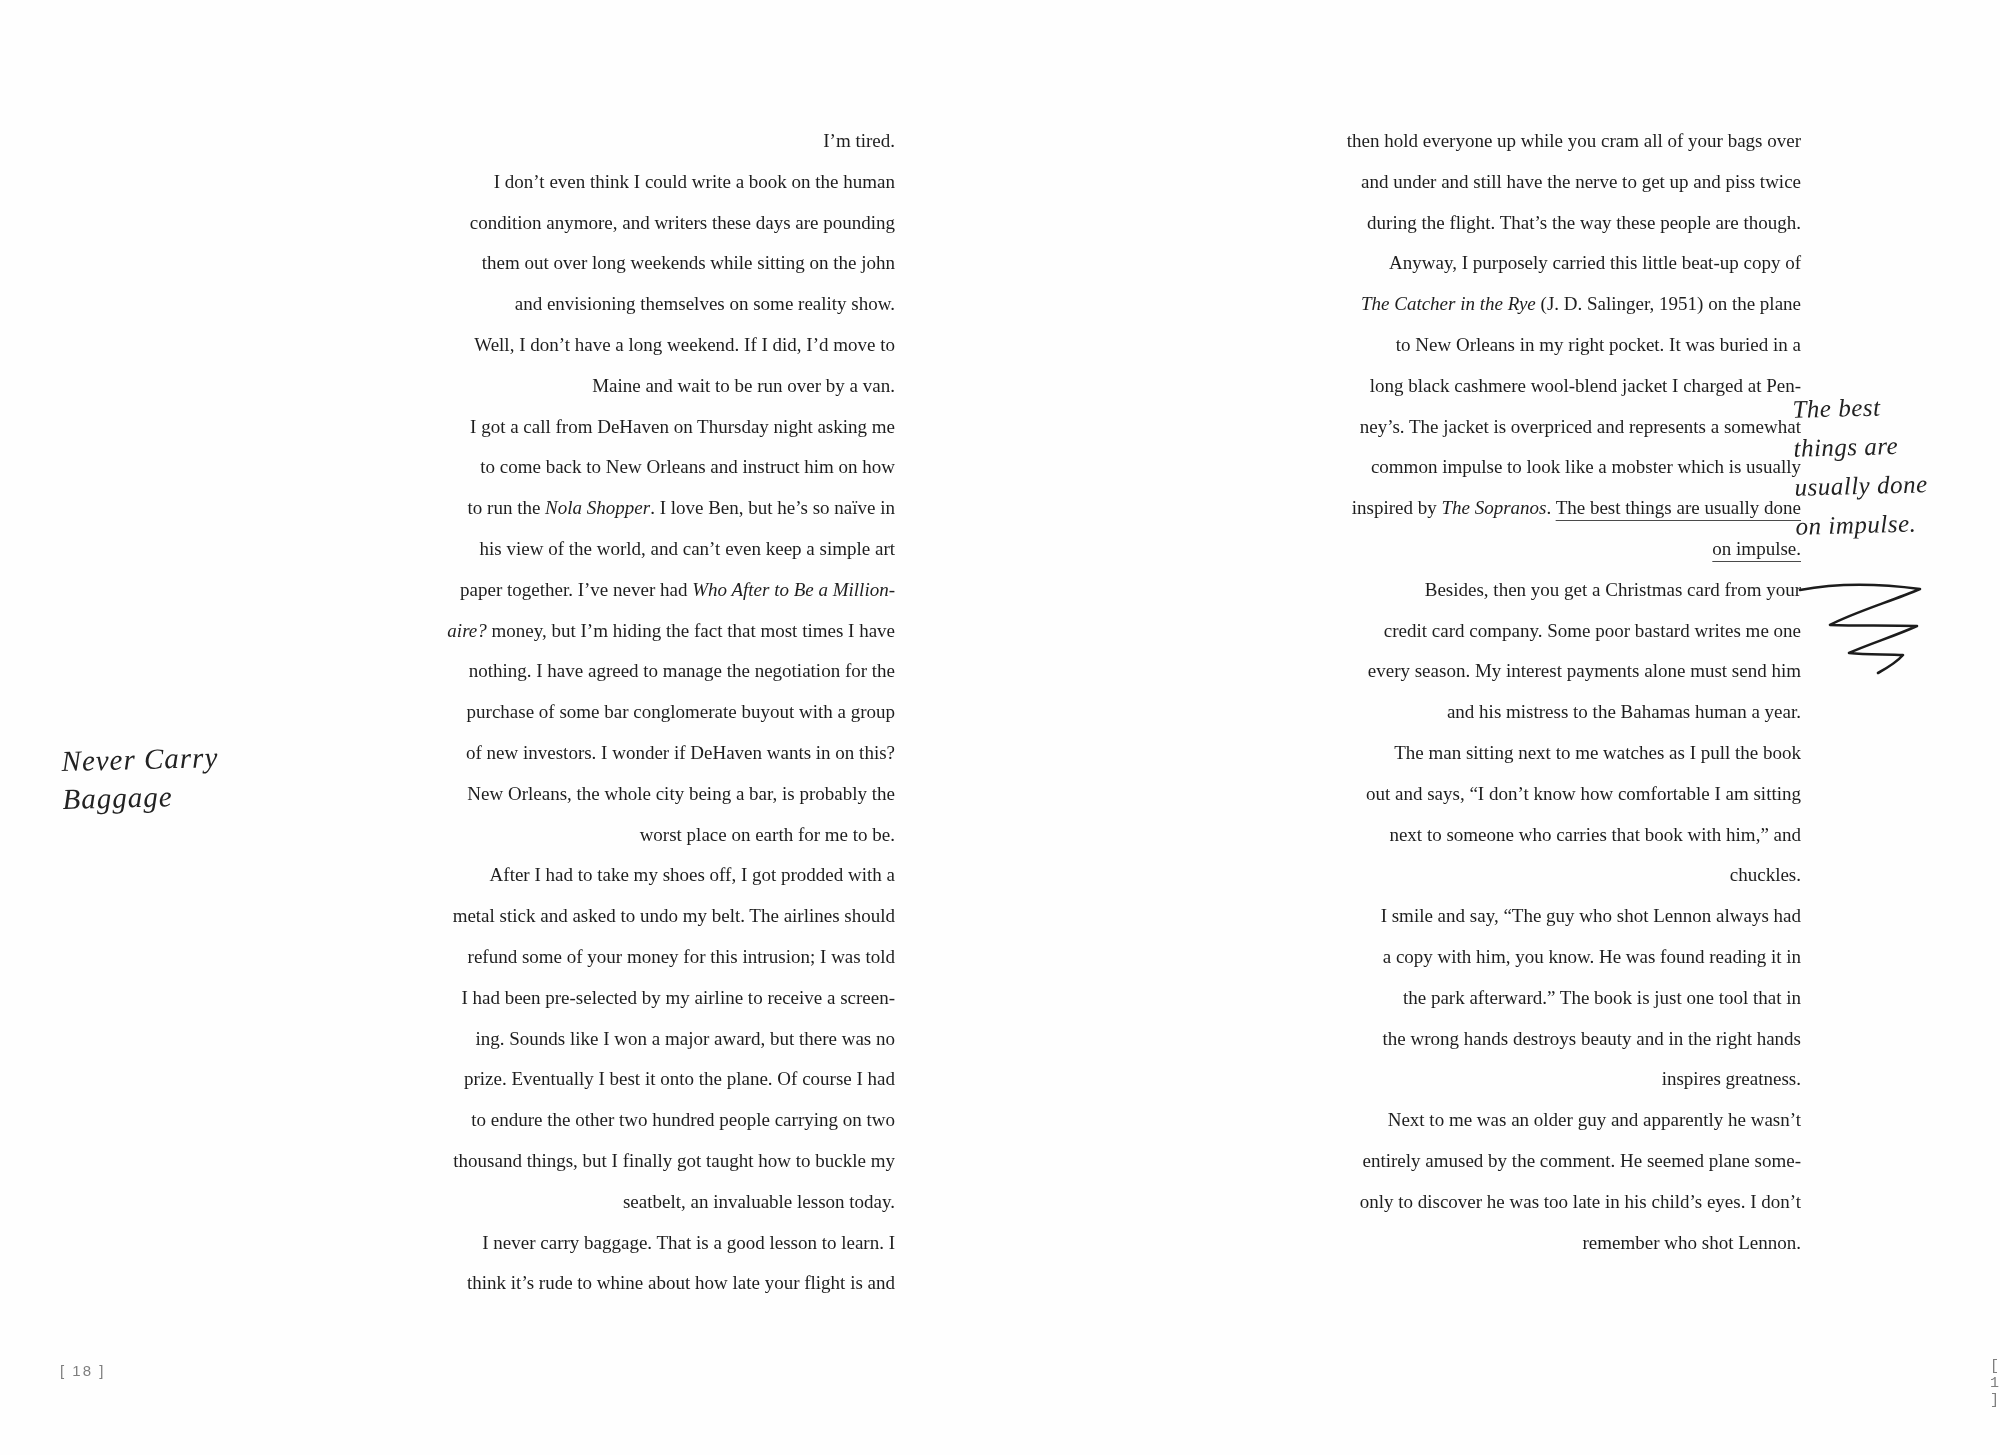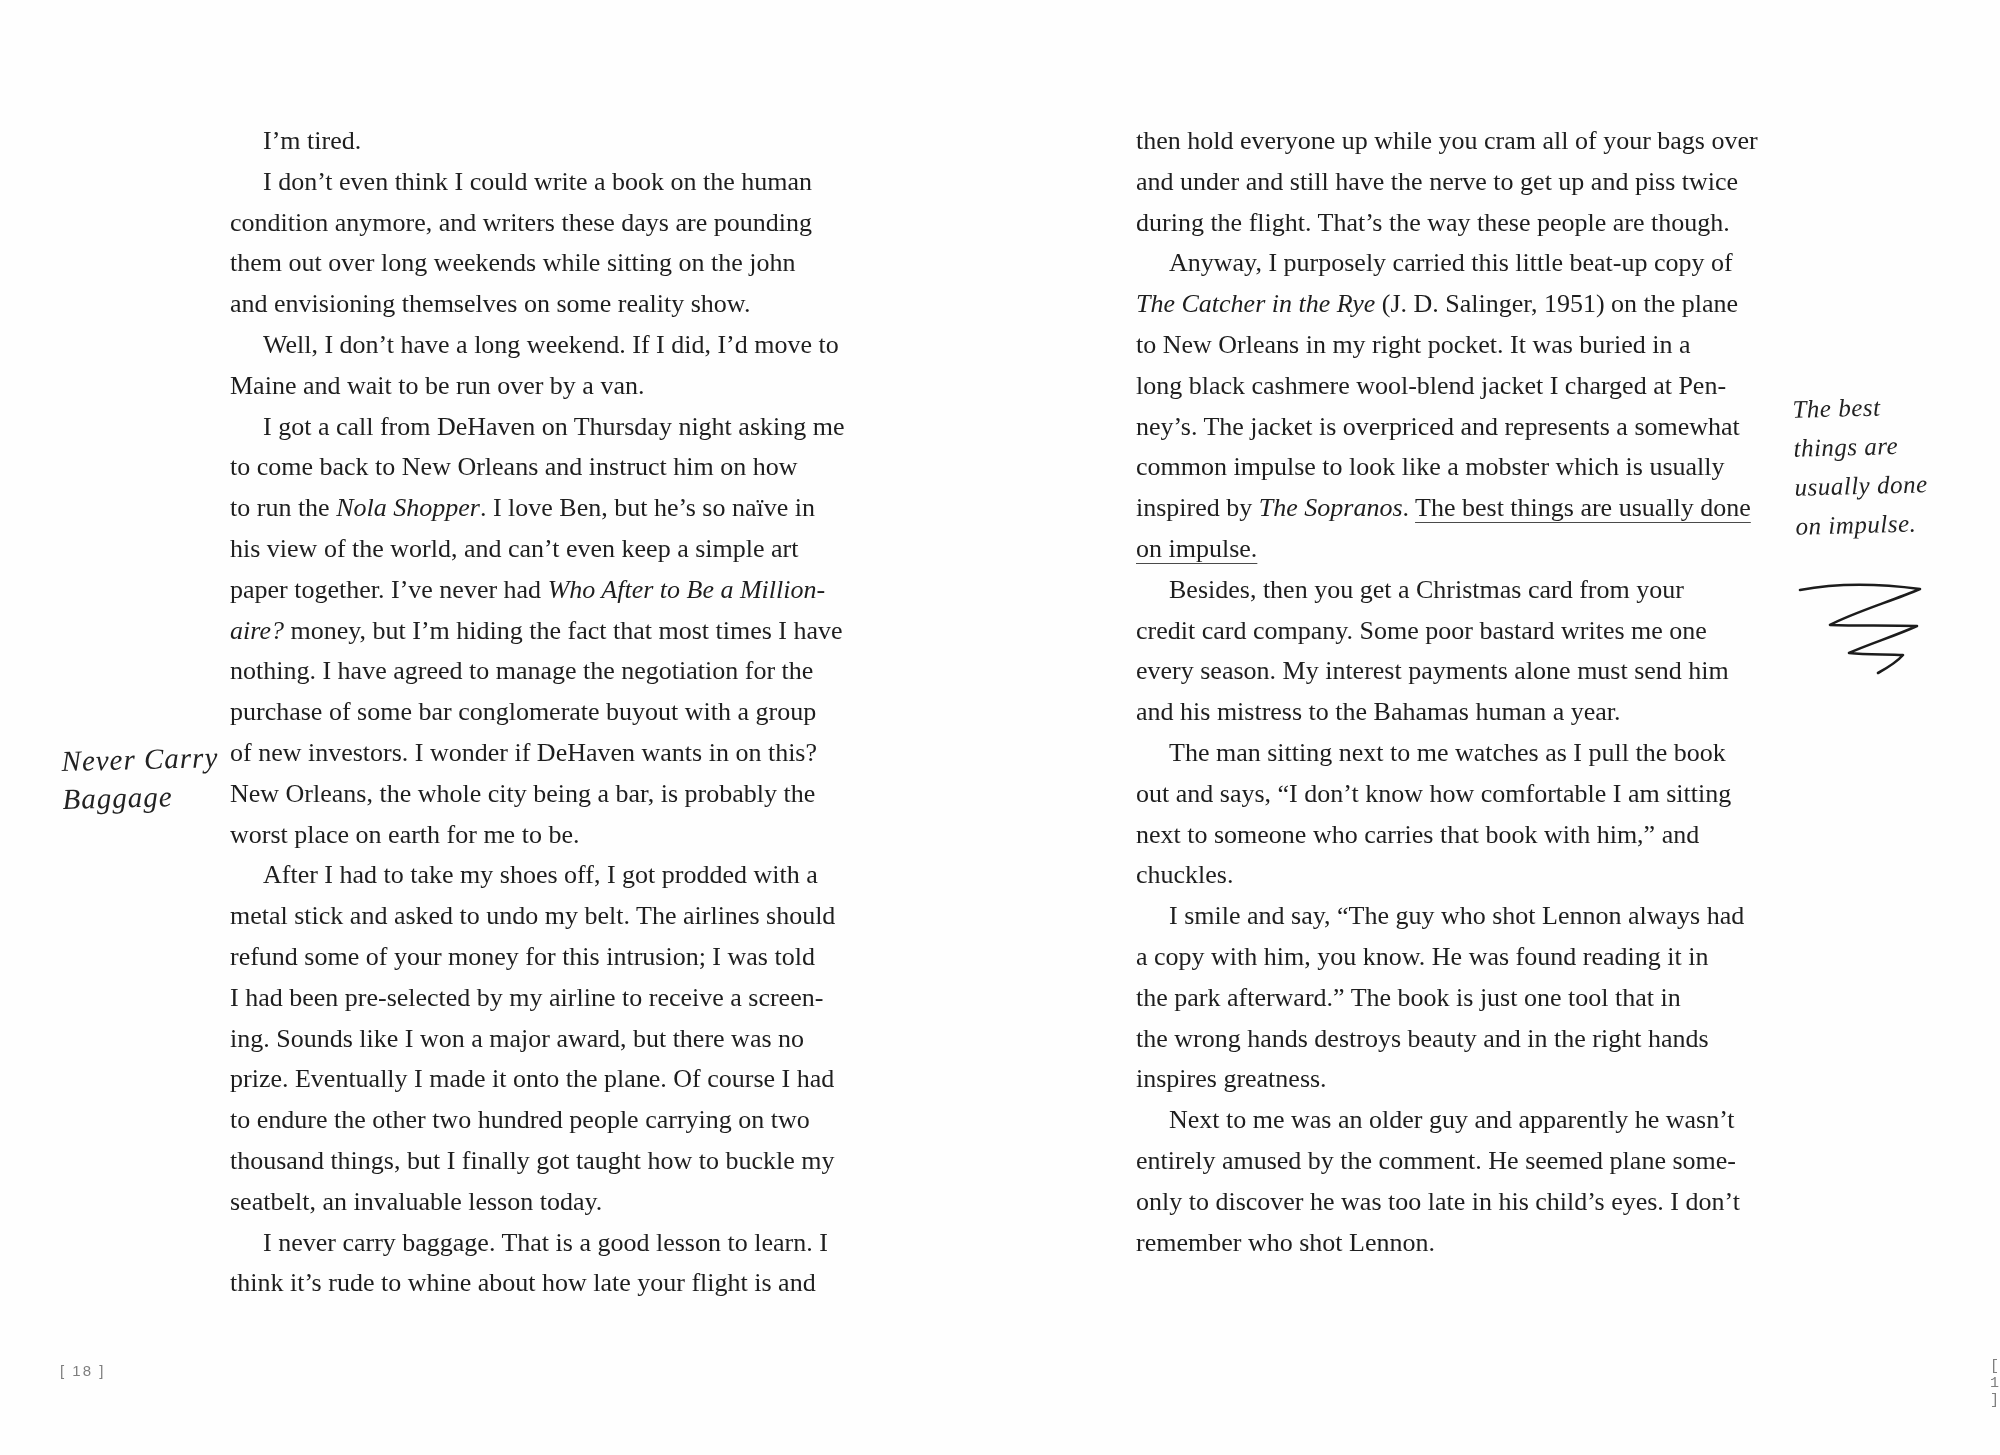--- a/index.html
+++ b/index.html
@@ -4,21 +4,21 @@
 <style>
   html,body { margin:0; padding:0; background:#ffffff; }
   .spread {
     position:relative; width:2000px; height:1455px;
     background:#fefefe; color:#1e1e1e;
     font-family:"Liberation Serif", serif;
     overflow:hidden;
   }
   .col {
     position:absolute; top:121px; width:665px;
-    font-size:26px; line-height:40.8px;
+    font-size:19px; line-height:40.8px;text-align:right;
   }
   .col-left  { left:230px; }
   .col-right { left:1136px; }
   .line { white-space:pre; }
   .line.indent { padding-left:33px; }
   .it { font-style:italic; }
   .ul {
     text-decoration:underline;
     text-underline-offset:6px;
     text-decoration-thickness:1px;
@@ -63,21 +63,21 @@
       <div class="line"><span>nothing. I have agreed to manage the negotiation for the</span></div>
       <div class="line"><span>purchase of some bar conglomerate buyout with a group</span></div>
       <div class="line"><span>of new investors. I wonder if DeHaven wants in on this?</span></div>
       <div class="line"><span>New Orleans, the whole city being a bar, is probably the</span></div>
       <div class="line"><span>worst place on earth for me to be.</span></div>
       <div class="line indent"><span>After I had to take my shoes off, I got prodded with a</span></div>
       <div class="line"><span>metal stick and asked to undo my belt. The airlines should</span></div>
       <div class="line"><span>refund some of your money for this intrusion; I was told</span></div>
       <div class="line"><span>I had been pre-selected by my airline to receive a screen-</span></div>
       <div class="line"><span>ing. Sounds like I won a major award, but there was no</span></div>
-      <div class="line"><span>prize. Eventually I made it onto the plane. Of course I had</span></div>
+      <div class="line"><span>prize. Eventually I best it onto the plane. Of course I had</span></div>
       <div class="line"><span>to endure the other two hundred people carrying on two</span></div>
       <div class="line"><span>thousand things, but I finally got taught how to buckle my</span></div>
       <div class="line"><span>seatbelt, an invaluable lesson today.</span></div>
       <div class="line indent"><span>I never carry baggage. That is a good lesson to learn. I</span></div>
       <div class="line"><span>think it’s rude to whine about how late your flight is and</span></div>
     </div>
 
   <div class="col col-right">
       <div class="line"><span>then hold everyone up while you cram all of your bags over</span></div>
       <div class="line"><span>and under and still have the nerve to get up and piss twice</span></div>

